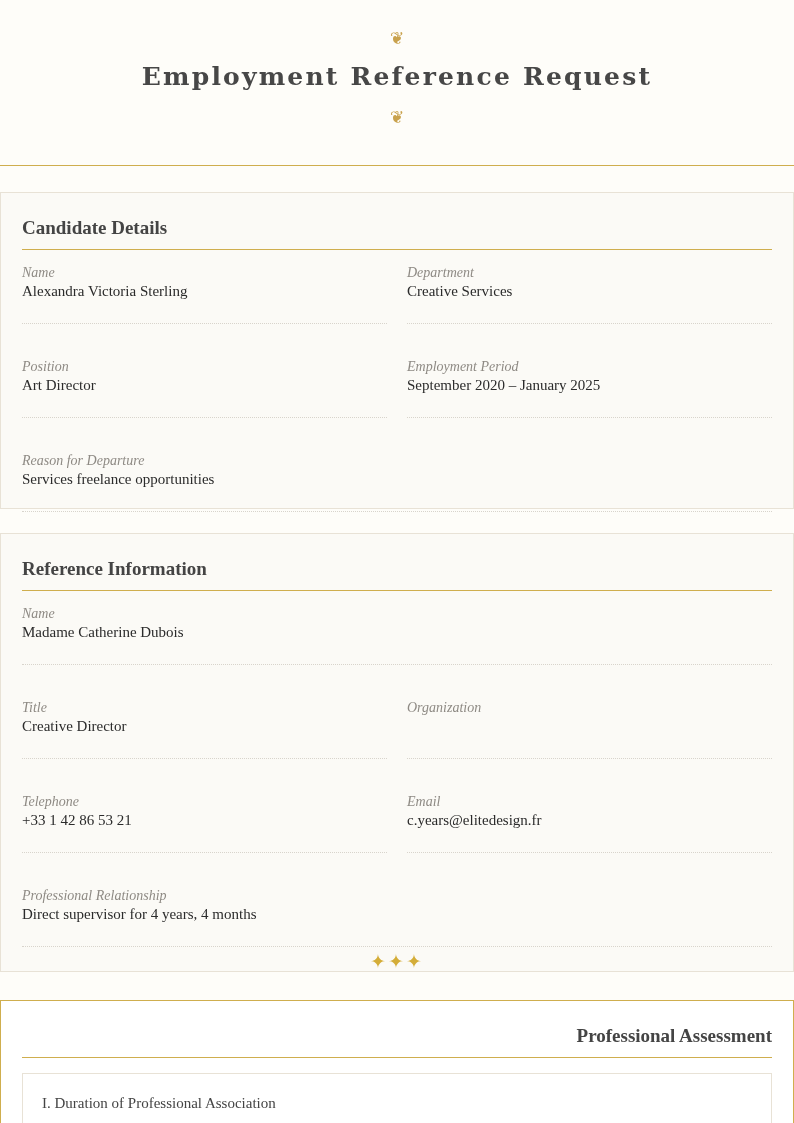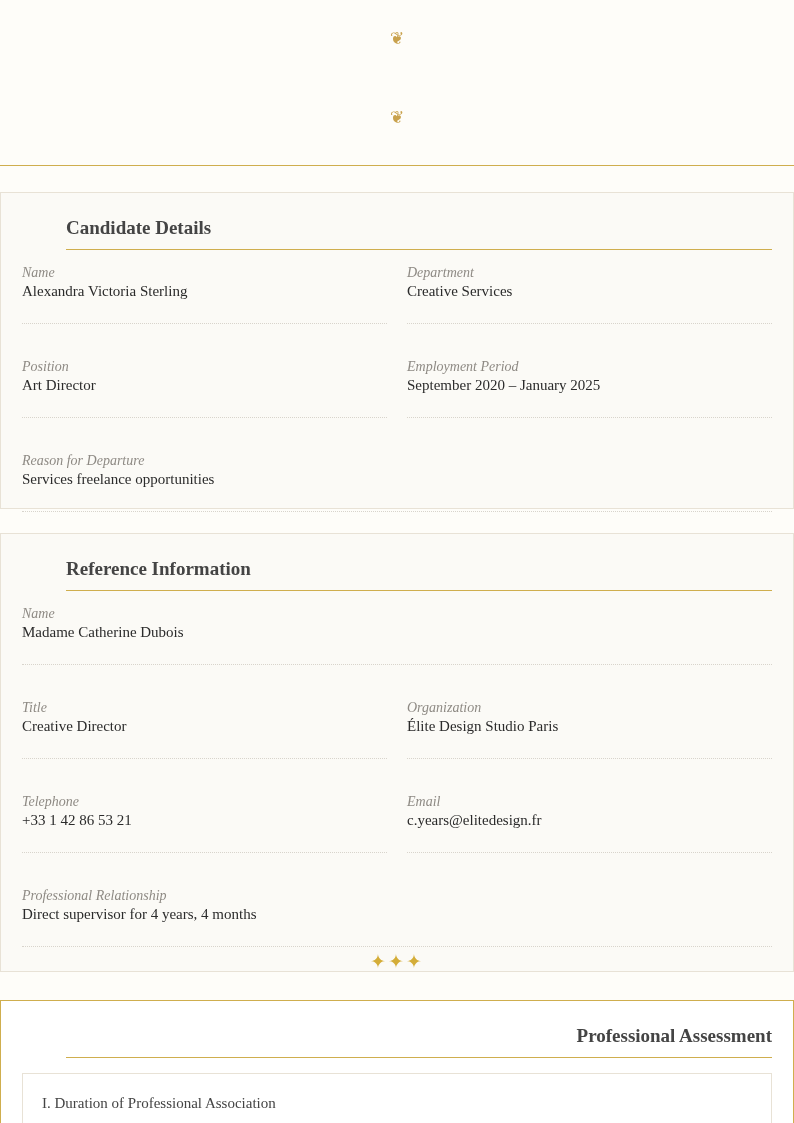--- a/index.html
+++ b/index.html
@@ -47,21 +47,20 @@
       padding: 0 21px;
     }
     .section-title {
       font-family: "Liberation Serif", serif;
       font-size: 19px;
       color: #444;
       height: 57px;
       padding-top: 23px;
       border-bottom: 1px solid #cfae4e;
       line-height: 24px;
-      margin-left: 44px;
     }
     .grid {
       display: grid;
       grid-template-columns: 365px 365px;
       column-gap: 20px;
       gap: 20px;
     }
     .field {
       border-bottom: 1px dotted #d8d4cc;
       height: 74px;
@@ -113,20 +112,21 @@
       font-size: 15px;
       color: #444;
       line-height: 20px;
     }
   </style>
 </head>
 <body>
 
 <header class="header">
   <div class="ornament top">❦</div>
+  <h1 class="title">Employment Reference Request</h1>
   <div class="ornament bottom">❦</div>
 </header>
 
 <section class="section" style="top:192px;height:317px;">
   <h2 class="section-title">Candidate Details</h2>
   <div class="grid">
     <div class="field">
       <div class="field-label">Name</div>
       <div class="field-value">Alexandra Victoria Sterling</div>
     </div>
@@ -155,21 +155,20 @@
     <div class="field full">
       <div class="field-label">Name</div>
       <div class="field-value">Madame Catherine Dubois</div>
     </div>
     <div class="field">
       <div class="field-label">Title</div>
       <div class="field-value">Creative Director</div>
     </div>
     <div class="field">
       <div class="field-label">Organization</div>
-      <div class="field-value">Élite Design Studio Paris</div>
     </div>
     <div class="field">
       <div class="field-label">Telephone</div>
       <div class="field-value">+33 1 42 86 53 21</div>
     </div>
     <div class="field">
       <div class="field-label">Email</div>
       <div class="field-value">c.years@elitedesign.fr</div>
     </div>
     <div class="field full">

